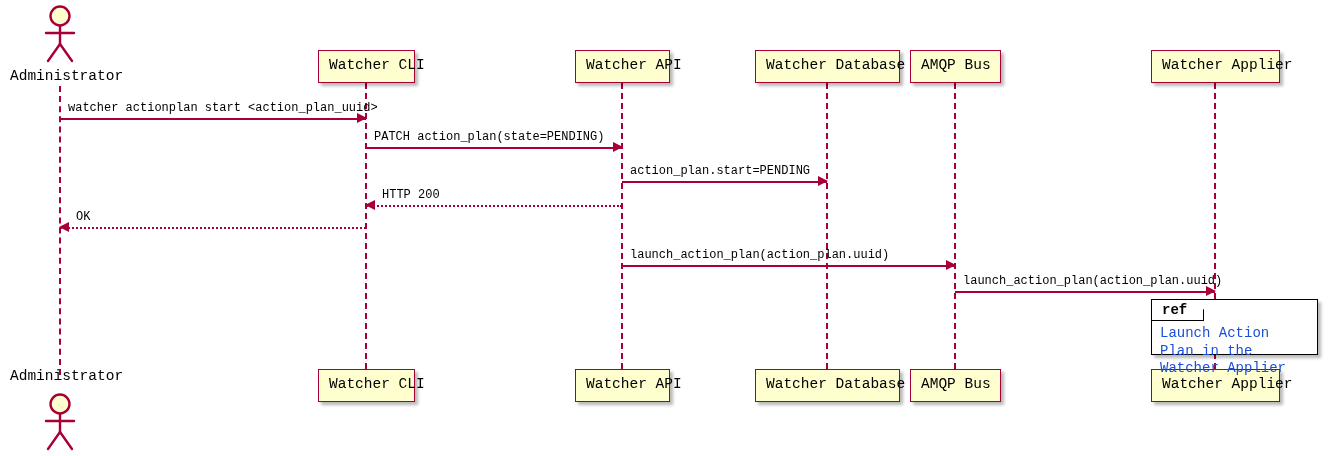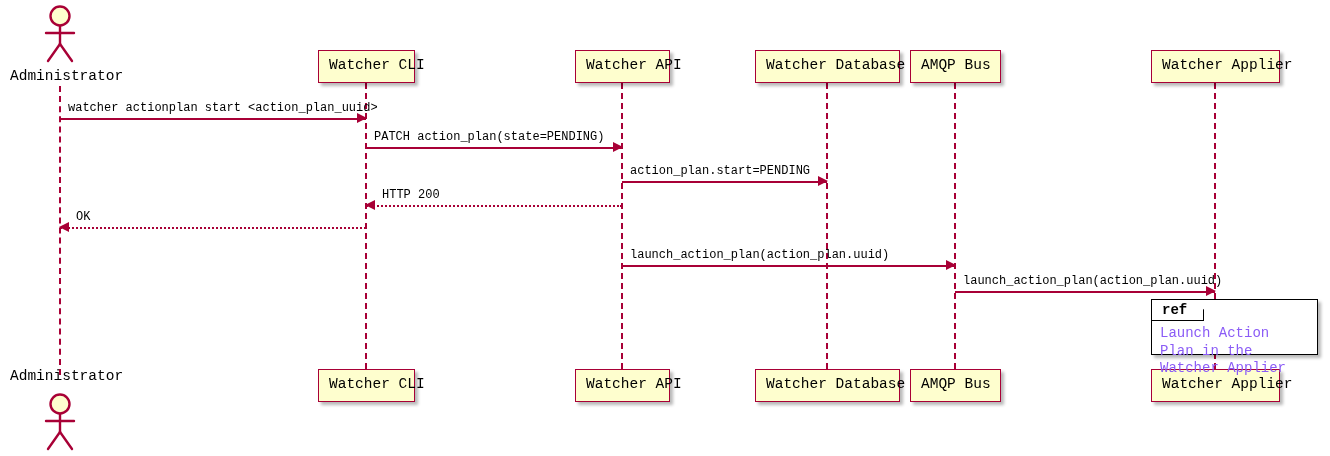--- a/index.html
+++ b/index.html
@@ -82,21 +82,21 @@
     padding:0 16px 0 10px;
     font-size:14px;font-weight:bold;color:#000000;
     line-height:21px;
     -webkit-clip-path:polygon(0 0,calc(100% - 10px) 0,100% 10px,100% 100%,0 100%);
     clip-path:polygon(0 0,calc(100% - 10px) 0,100% 10px,100% 100%,0 100%);
     box-sizing:border-box;
   }
   .ref-body{
     position:absolute;left:0;top:23px;right:0;
     padding:2px 8px 0 8px;
-    font-size:14px;color:#8b5cf6;line-height:1.25;
+    font-size:14px;color:#1d4ed8;line-height:1.25;
     box-sizing:border-box;
   }
 </style>
 </head>
 <body>
 
 <div id="canvas">
     <div class="lifeline" style="left: 59px; top: 86px; height: 289px;"></div>
     <div class="lifeline" style="left: 365px; top: 83px; height: 286px;"></div>
     <div class="lifeline" style="left: 621px; top: 83px; height: 286px;"></div>

